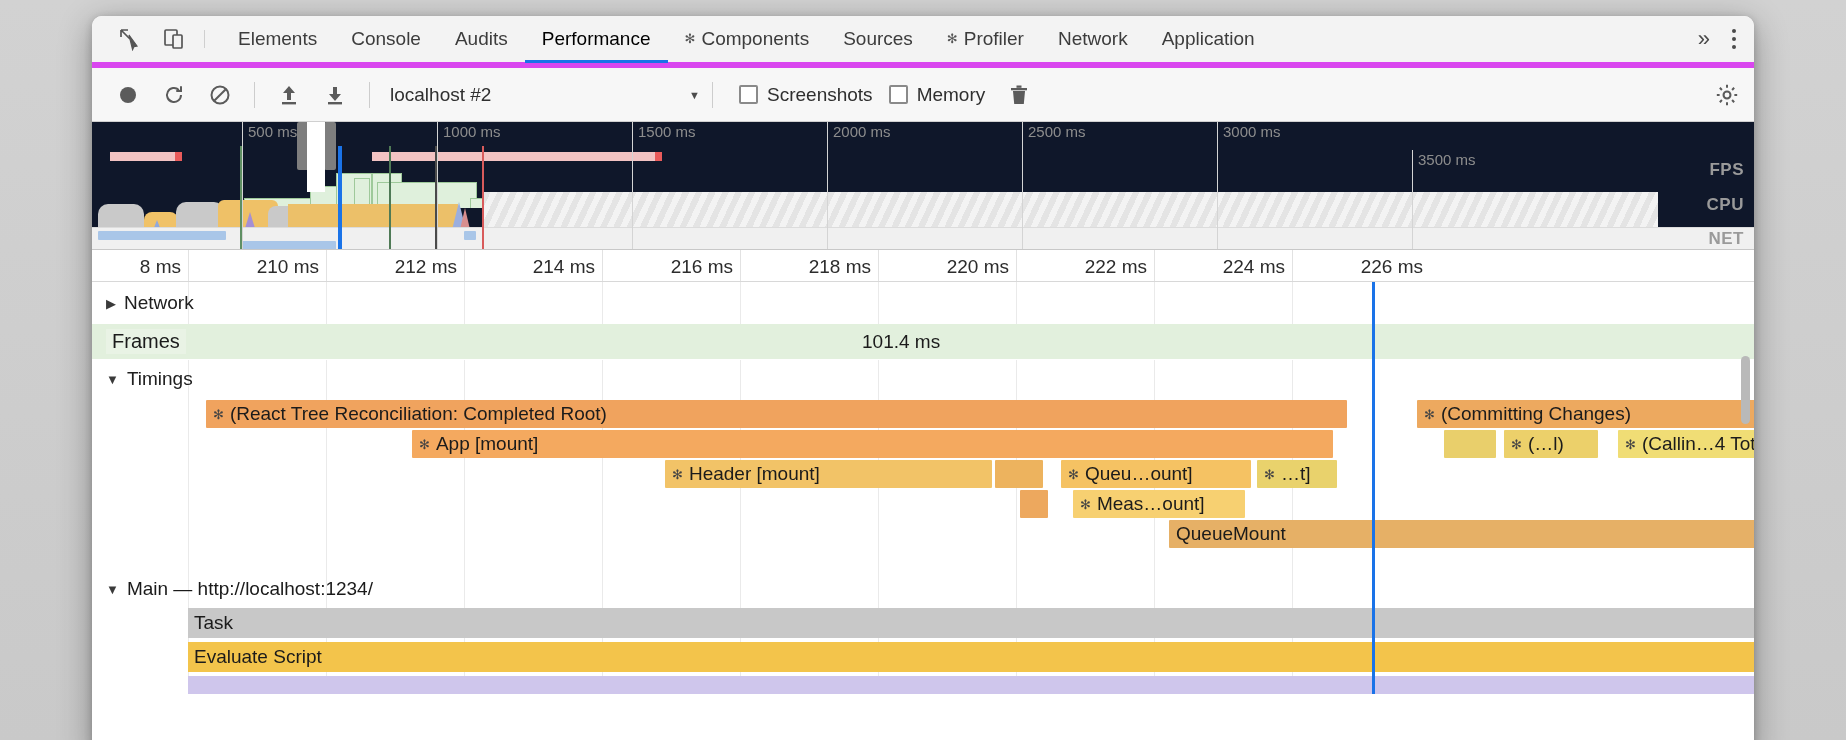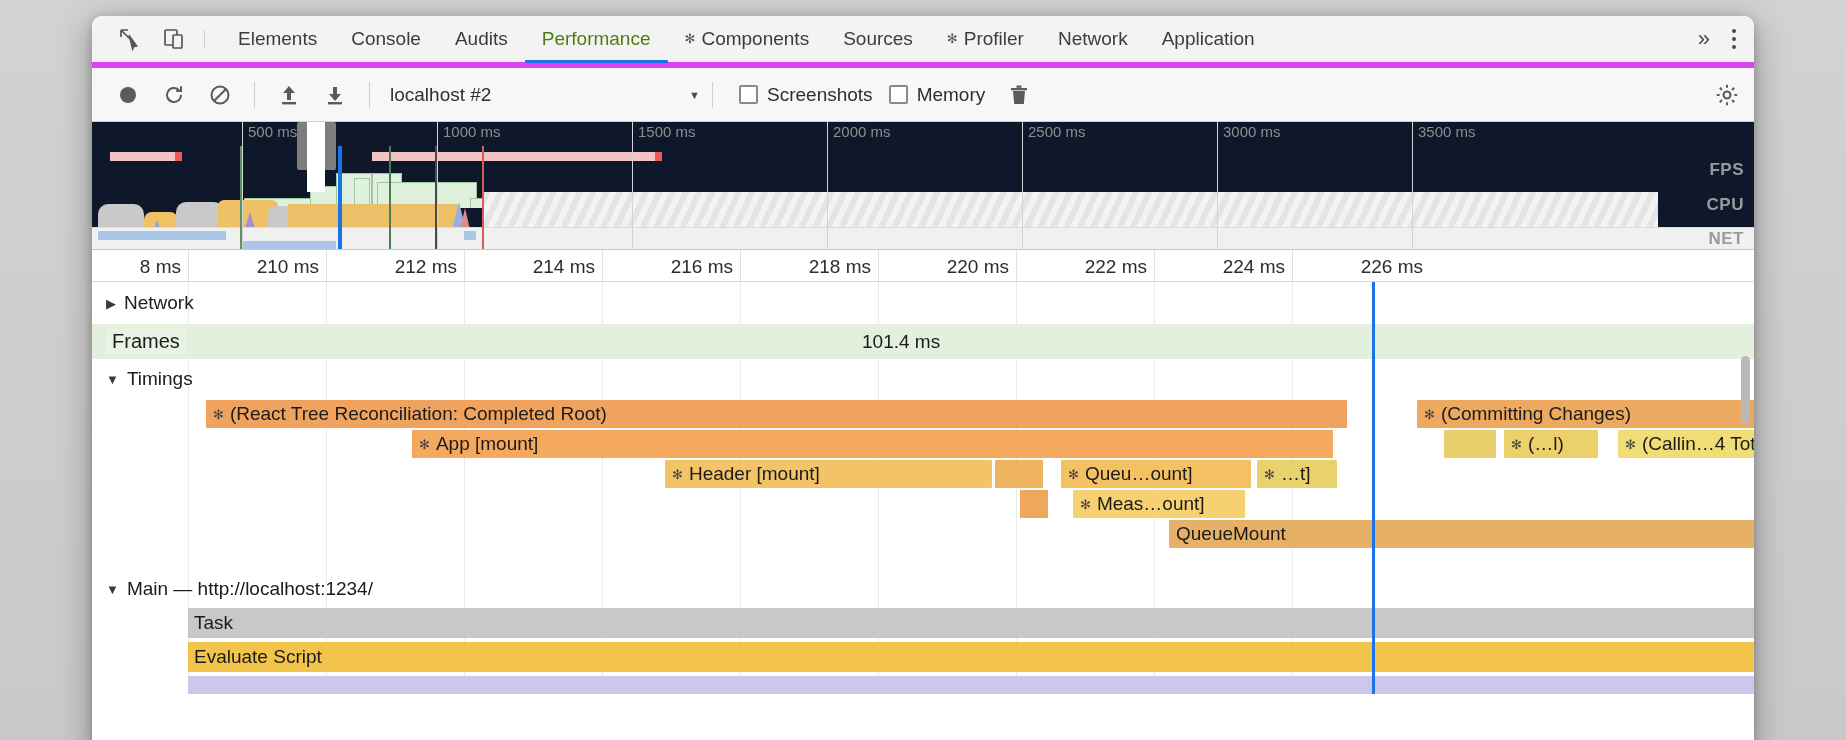--- a/index.html
+++ b/index.html
@@ -59,21 +59,21 @@
   .tb-sep { width: 1px; background: #cfcfcf; margin: 14px 8px; }
   #tablist { display: flex; align-items: stretch; margin-left: 8px; }
   .tab {
     display: flex; align-items: center; gap: 6px;
     padding: 0 17px;
     font-size: 19px; color: #3c3c3c;
     border-bottom: 3px solid transparent;
     white-space: nowrap;
     position: relative; top: 1px;
   }
-  .tab.active { color: #4d7c0f; border-bottom-color: #1a73e8; }
+  .tab.active { color: #000000; border-bottom-color: #1a73e8; }
   .react-glyph { font-size: 13px; color: #555; line-height: 1; }
   .tb-right {
     margin-left: auto; display: flex; align-items: center;
   }
   .chev { font-size: 22px; color: #4a4a4a; padding: 0 12px; }
   .kebab {
     padding: 0 18px 0 10px; display:flex; flex-direction:column;
     align-items:center; justify-content:center; gap:4px;
   }
   .kebab i { width: 4px; height: 4px; background: #4a4a4a; border-radius: 50%; display:block; }
@@ -398,21 +398,21 @@
         </div>
         <div class="ov-tick" style="left: 735px;">
           <span>2000 ms</span>
         </div>
         <div class="ov-tick" style="left: 930px;">
           <span>2500 ms</span>
         </div>
         <div class="ov-tick" style="left: 1125px;">
           <span>3000 ms</span>
         </div>
-        <div class="ov-tick" style="left: 1320px;">
+        <div class="ov-tick" style="left: 1320px; margin-top: 28px;">
           <span>3500 ms</span>
         </div>
       </div>
     <div id="ov-right-labels">
         <div class="ovlab">FPS</div>
         <div class="ovlab">CPU</div>
         <div class="ovlab">NET</div>
       </div>
   </div>
 

